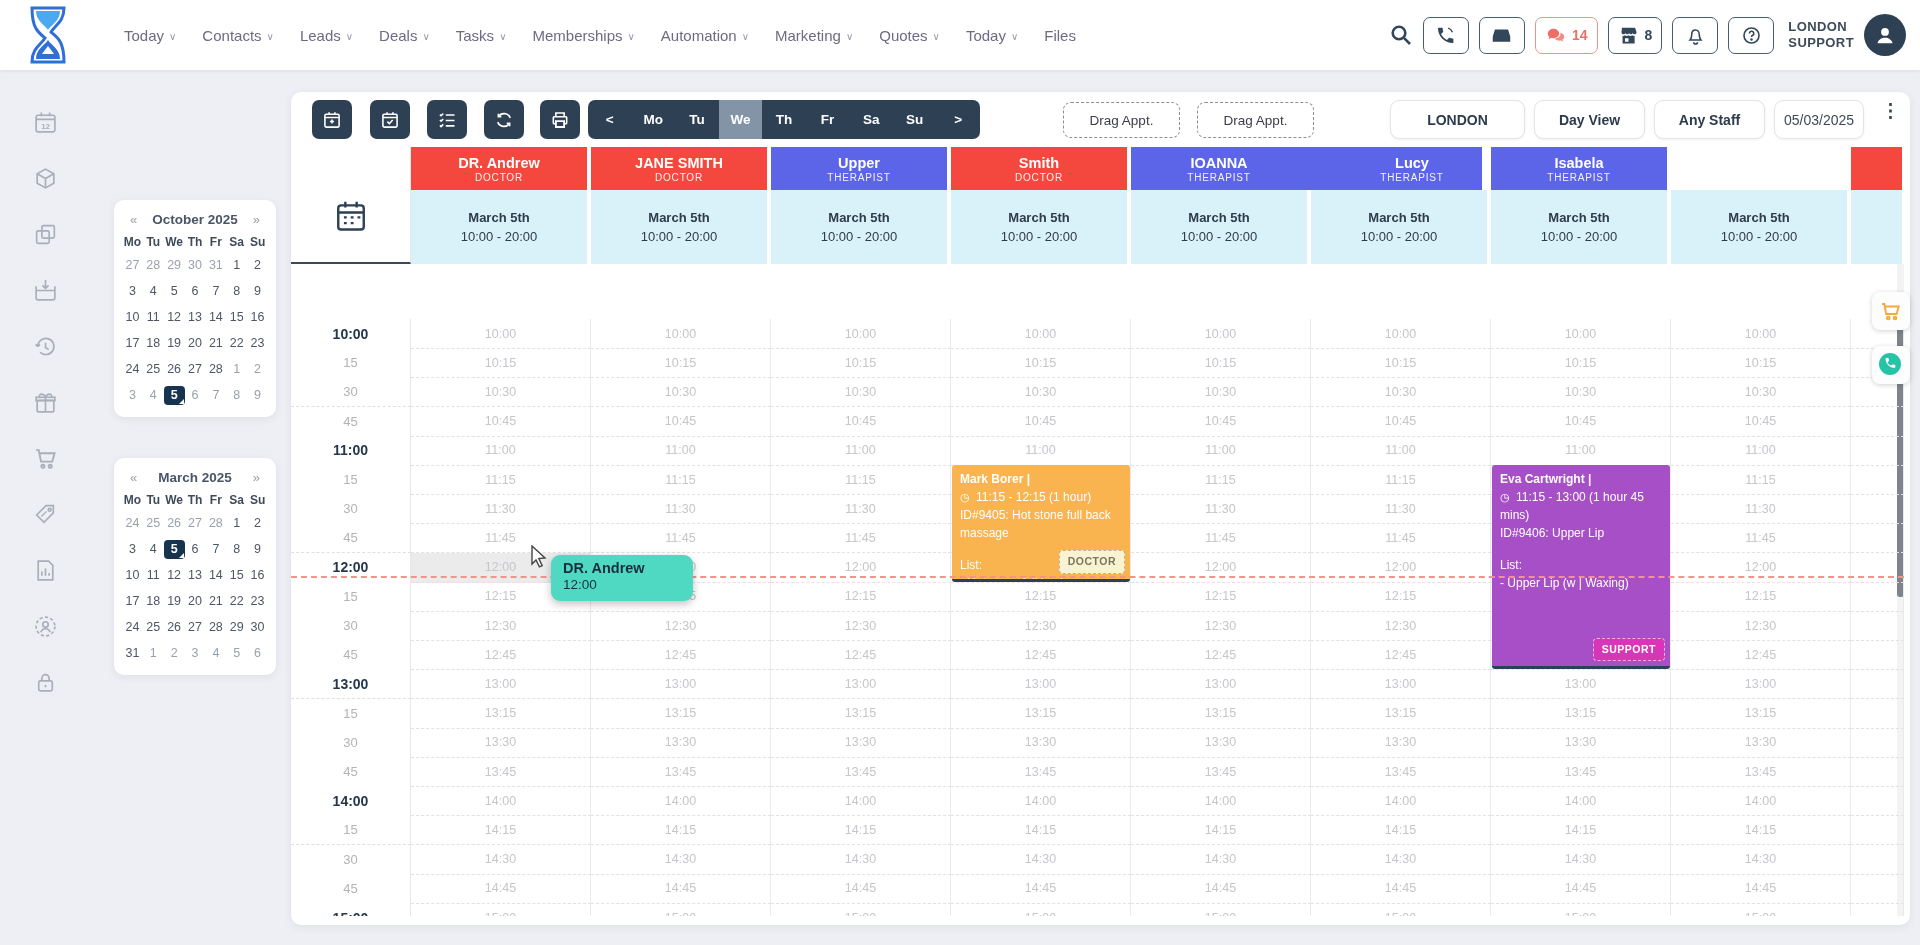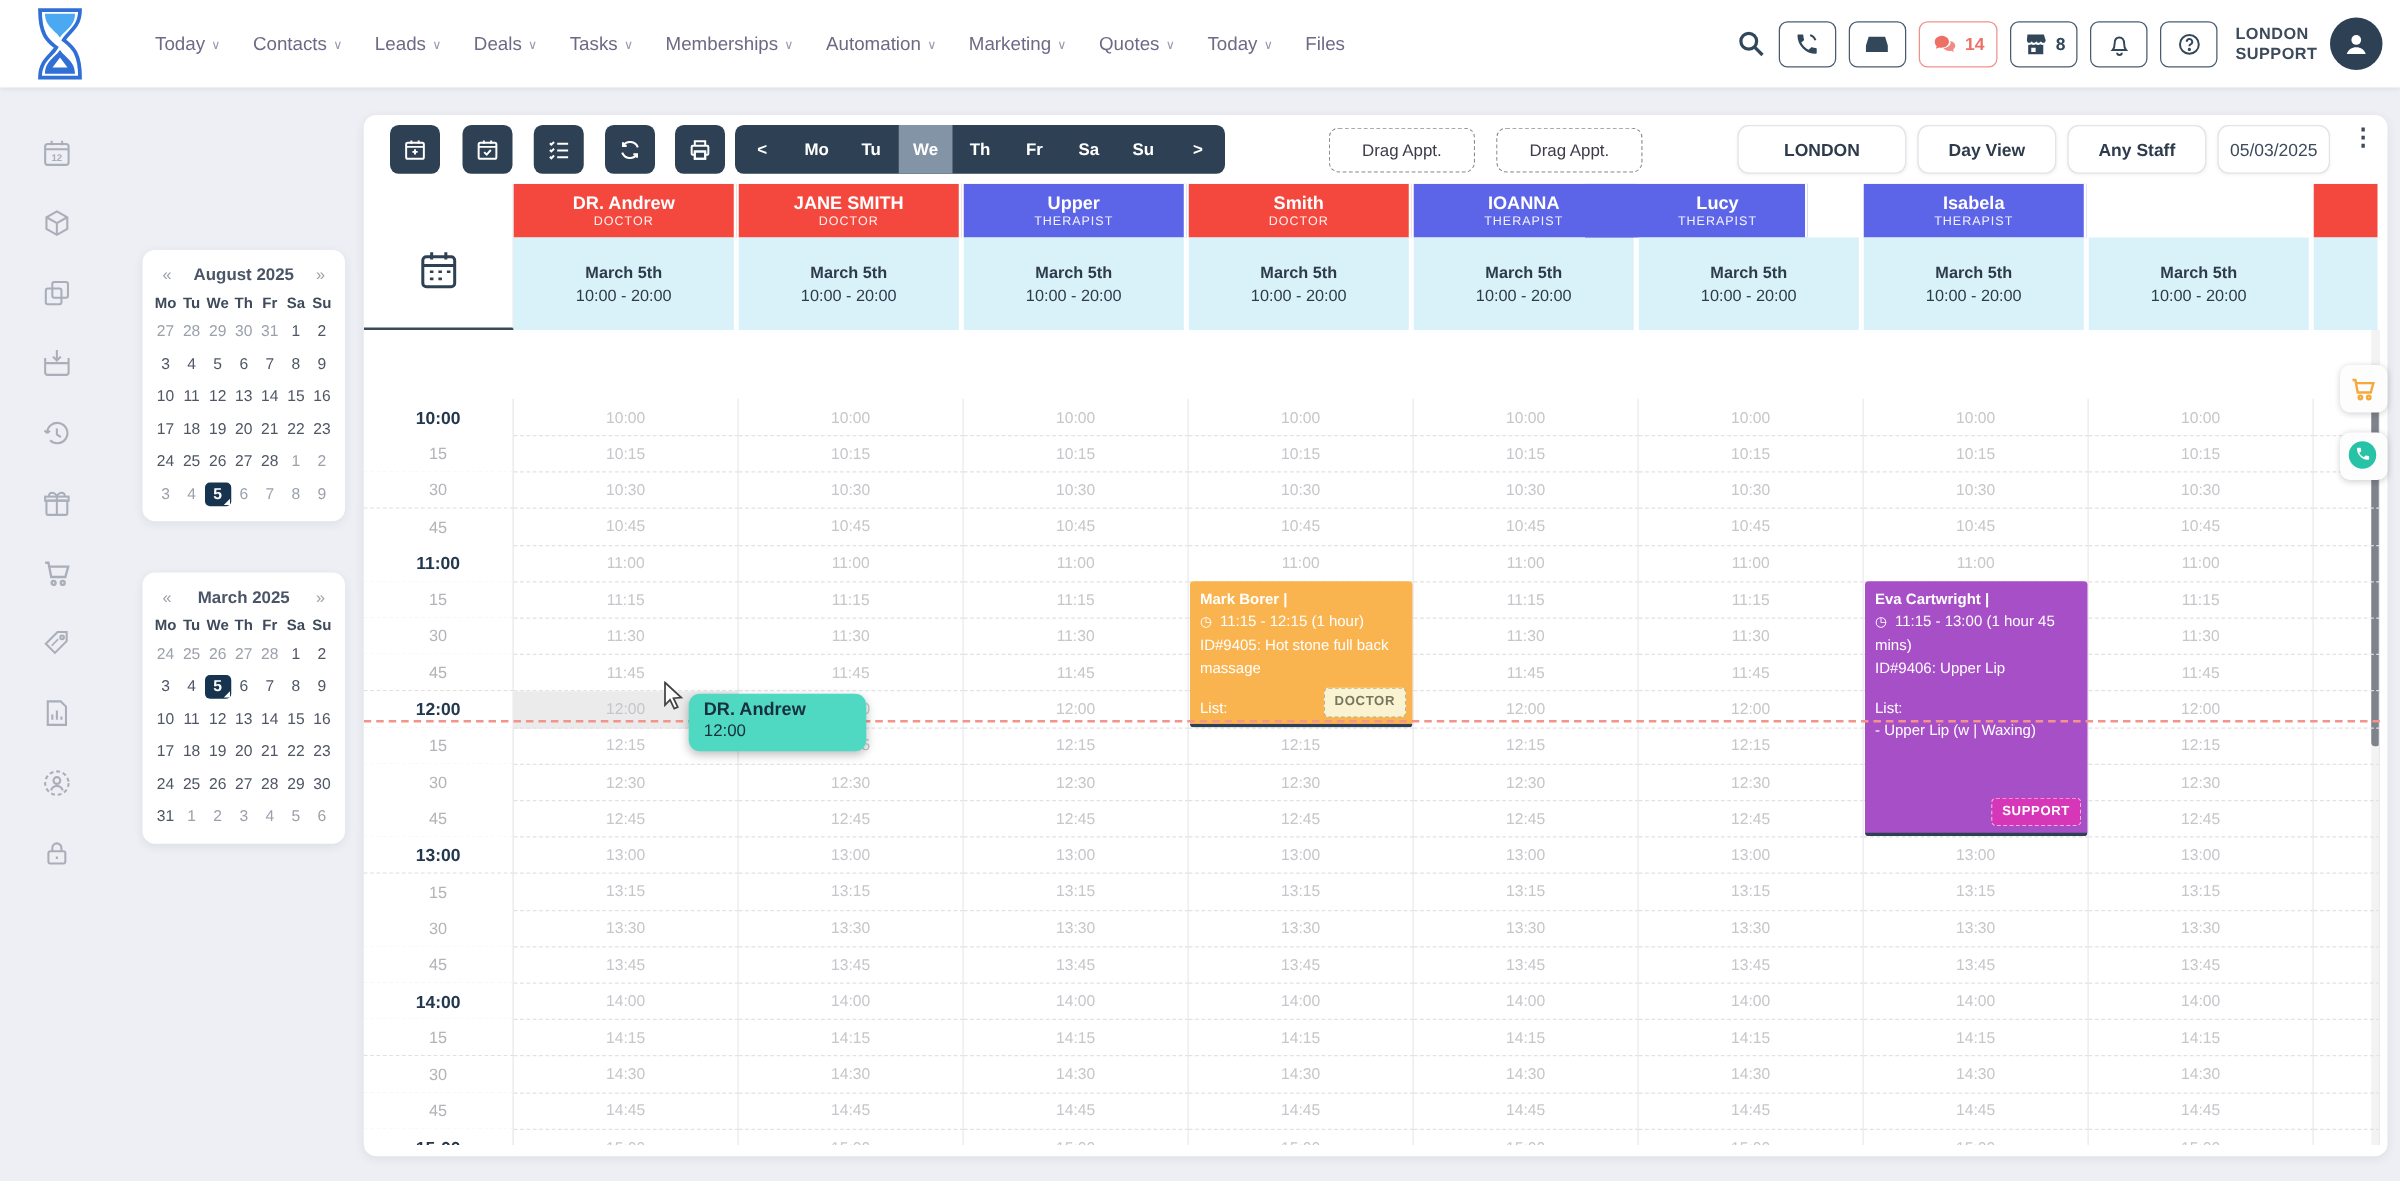--- a/index.html
+++ b/index.html
@@ -301,21 +301,21 @@
         </svg></span>
       <span class="rail-icon"><svg viewBox="0 0 24 24" fill="none" stroke="currentColor" stroke-width="1.6">
           <rect x="5.5" y="10.5" width="13" height="9.5" rx="1.5"></rect>
           <path d="M8.5 10.5V8a3.5 3.5 0 0 1 7 0v2.5M12 14.5v2"></path>
         </svg></span>
     </div>
 
   <div class="card minical feb" id="cal-feb">
       <div class="mc-head">
         <span class="mc-arrow">«</span>
-        <span class="mc-title">August 2025</span>
+        <span class="mc-title">October 2025</span>
         <span class="mc-arrow">»</span>
       </div>
       <div class="mc-grid">
         <span class="mc-dow">Mo</span>
         <span class="mc-dow">Tu</span>
         <span class="mc-dow">We</span>
         <span class="mc-dow">Th</span>
         <span class="mc-dow">Fr</span>
         <span class="mc-dow">Sa</span>
         <span class="mc-dow">Su</span>
@@ -542,21 +542,21 @@
           <div class="sh">10:00 - 20:00</div>
         </div>
         <div class="colhead" style="left: 840px; width: 178px; background: rgb(92, 100, 232);">
           <div class="nm">IOANNA</div>
           <div class="rl">THERAPIST</div>
         </div>
         <div class="subhead" style="left: 840px; width: 178px;">
           <div class="sd">March 5th</div>
           <div class="sh">10:00 - 20:00</div>
         </div>
-        <div class="colhead" style="left: 977px; width: 178px; background: rgb(92, 100, 232); padding-left: 36px;">
+        <div class="colhead" style="left: 1015px; width: 178px; background: rgb(92, 100, 232); padding-left: 36px;">
           <div class="nm">Lucy</div>
           <div class="rl">THERAPIST</div>
         </div>
         <div class="subhead" style="left: 1020px; width: 178px;">
           <div class="sd">March 5th</div>
           <div class="sh">10:00 - 20:00</div>
         </div>
         <div class="colhead" style="left: 1200px; width: 178px; background: rgb(92, 100, 232);">
           <div class="nm">Isabela</div>
           <div class="rl">THERAPIST</div>

